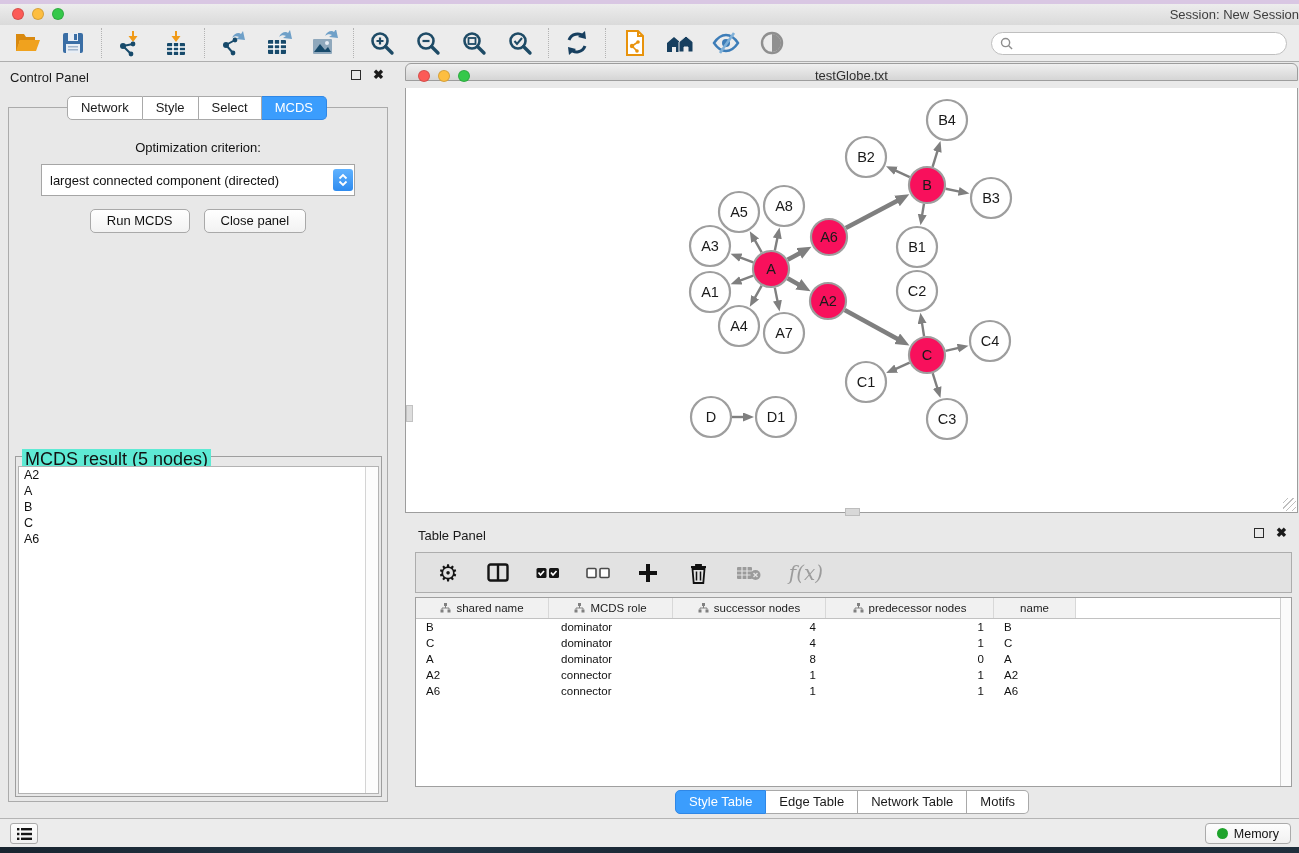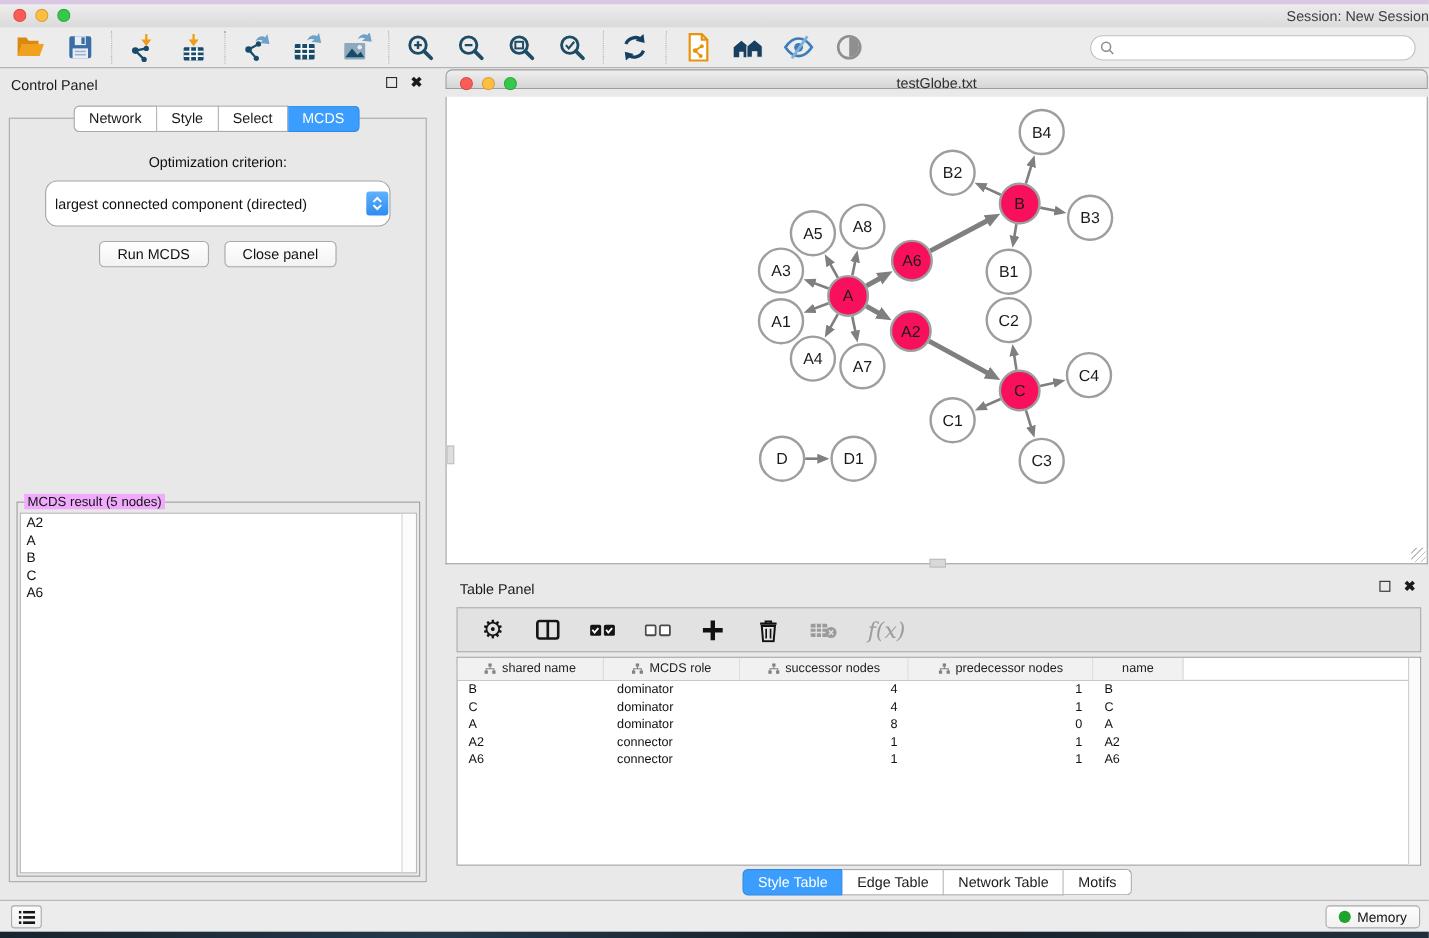--- a/index.html
+++ b/index.html
@@ -35,34 +35,34 @@
   .cp-tabs { position:absolute; top:34px; left:0; width:100%; display:flex; justify-content:center; z-index:3; }
   .tab-btn { font-size:13px; padding:3px 13px 4px; background:#fff; border:1px solid #A9A9A9;
     border-left:none; color:#1A1A1A; cursor:default; }
   .tab-btn:first-child { border-left:1px solid #A9A9A9; border-radius:5px 0 0 5px; }
   .tab-btn:last-child { border-radius:0 5px 5px 0; }
   .tab-btn.selected { background:#3B9DFD; border-color:#2F87E6; color:#fff; }
 
   .cp-box { position:absolute; left:8px; right:6px; top:45px; bottom:16px;
     border:1px solid #ABABAB; background:#E8E8E8; }
   .opt-label { margin-top:32px; text-align:center; font-size:13px; color:#111; }
-  .select-row { margin:9px auto 0; width:314px; height:42px; background:#fff;
-    border:1px solid #A5A5A5; border-radius:11px; display:flex; align-items:center; position:relative; }
+  .select-row { margin:9px auto 0; width:314px; height:32px; background:#fff;
+    border:1px solid #A5A5A5; border-radius:0; display:flex; align-items:center; position:relative; }
   .select-row .sel-text { flex:1; font-size:13px; padding-left:8px; color:#111; white-space:nowrap; overflow:hidden; }
   .sel-stepper { width:20px; height:22px; margin-right:1px; background:linear-gradient(#5FB2FF,#2E8BEF);
     border-radius:3px; display:flex; flex-direction:column; align-items:center; justify-content:center; color:#fff; }
   .sel-stepper svg { display:block; }
   .btn-row { margin-top:13px; display:flex; justify-content:center; gap:14px; }
   .aqua-btn { font-size:13px; color:#111; background:linear-gradient(#FFFFFF,#F2F2F2);
     border:1px solid #A9A9A9; border-radius:5px; padding:3px 16px 4px; cursor:default; }
 
   .cp-fieldset { position:absolute; left:6px; right:5px; top:348px; bottom:4px;
     border:1px solid #9E9E9E; background:#E8E8E8; }
-  .cp-legend { position:absolute; top:-8px; left:6px; background:#f0abfc; padding:0 3px;
-    font-size:12px; color:#111; }
+  .cp-legend { position:absolute; top:-8px; left:6px; background:#5eead4; padding:0 3px;
+    font-size:18px; color:#111; }
   .result-list { position:absolute; left:2px; right:2px; top:9px; bottom:2px; background:#fff;
     border:1px solid #B3B3B3; overflow:hidden; }
   .result-scroll { position:absolute; top:0; right:0; bottom:0; width:13px; border-left:1px solid #D4D4D4; background:#FCFCFC; }
   .result-item { font-size:12.5px; color:#111; line-height:16px; padding-left:5px; }
 
   
   .network-window { position:absolute; left:405px; top:63px; width:893px; height:450px; }
   .nw-titlebar { position:absolute; top:0; left:0; right:0; height:18px;
     background:linear-gradient(#F0F0F0,#D5D5D5); border:1px solid #9D9D9D; border-radius:6px 6px 0 0; }
   .nw-titlebar .traffic { top:6px; }

